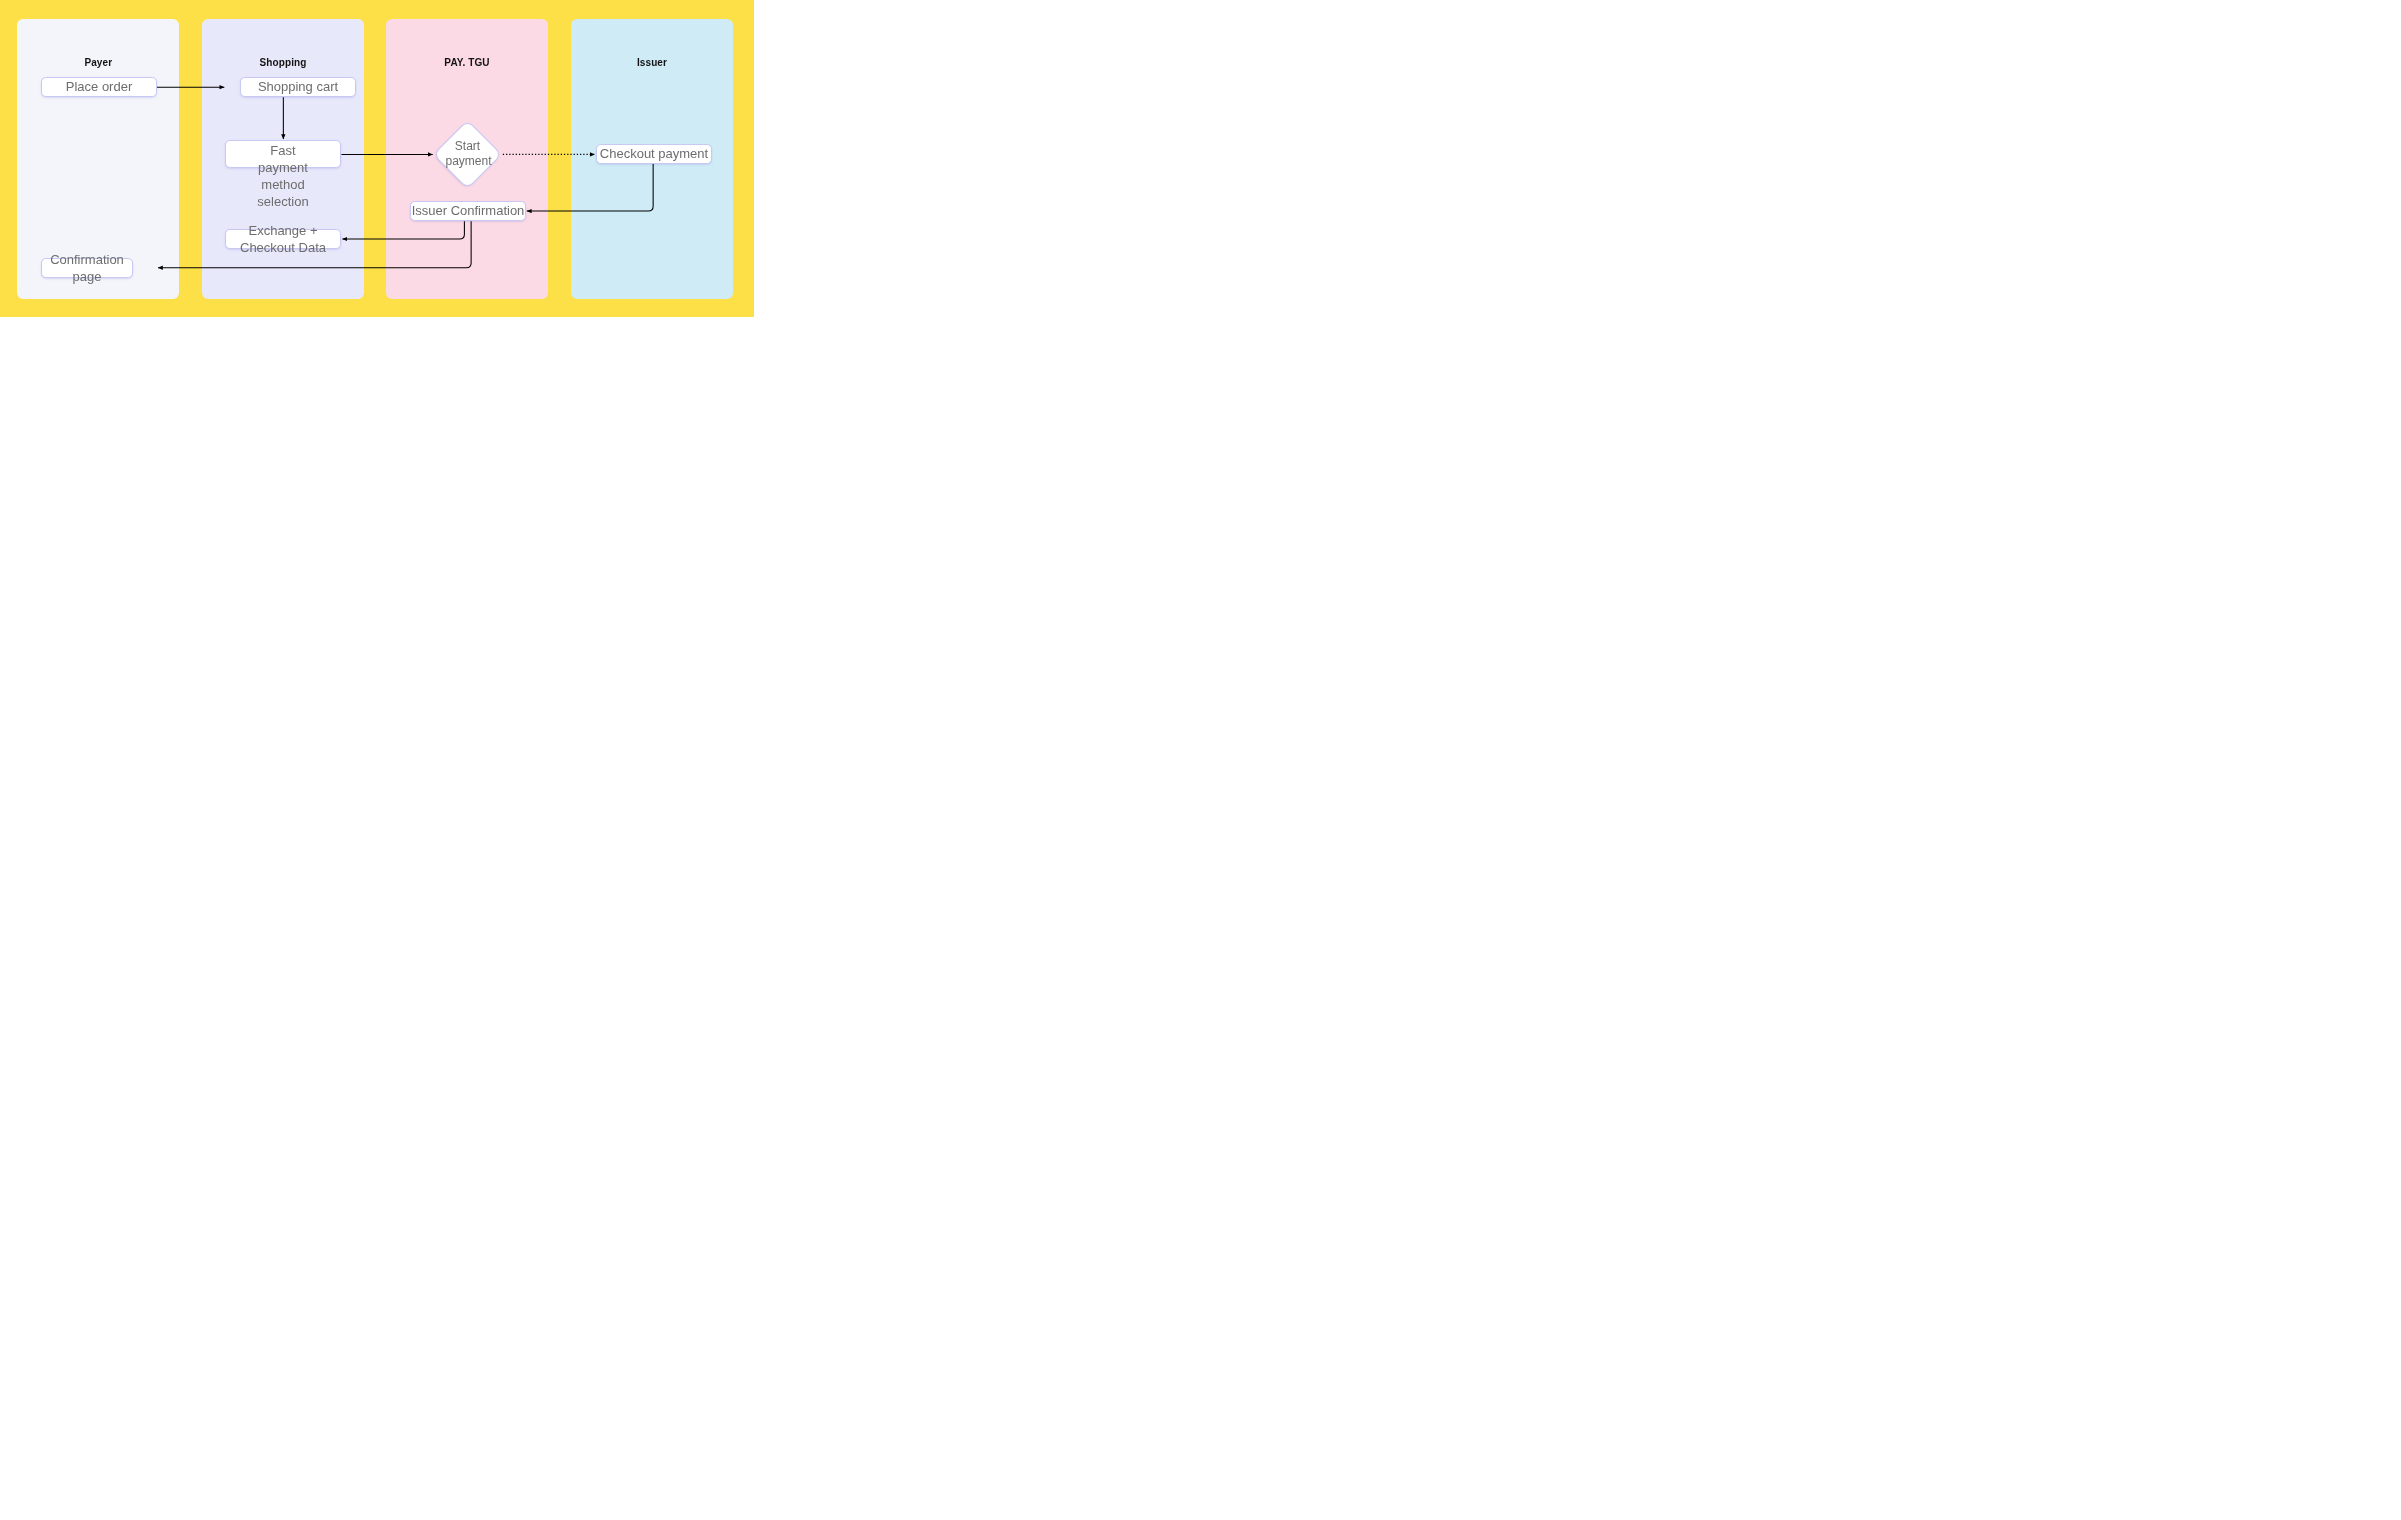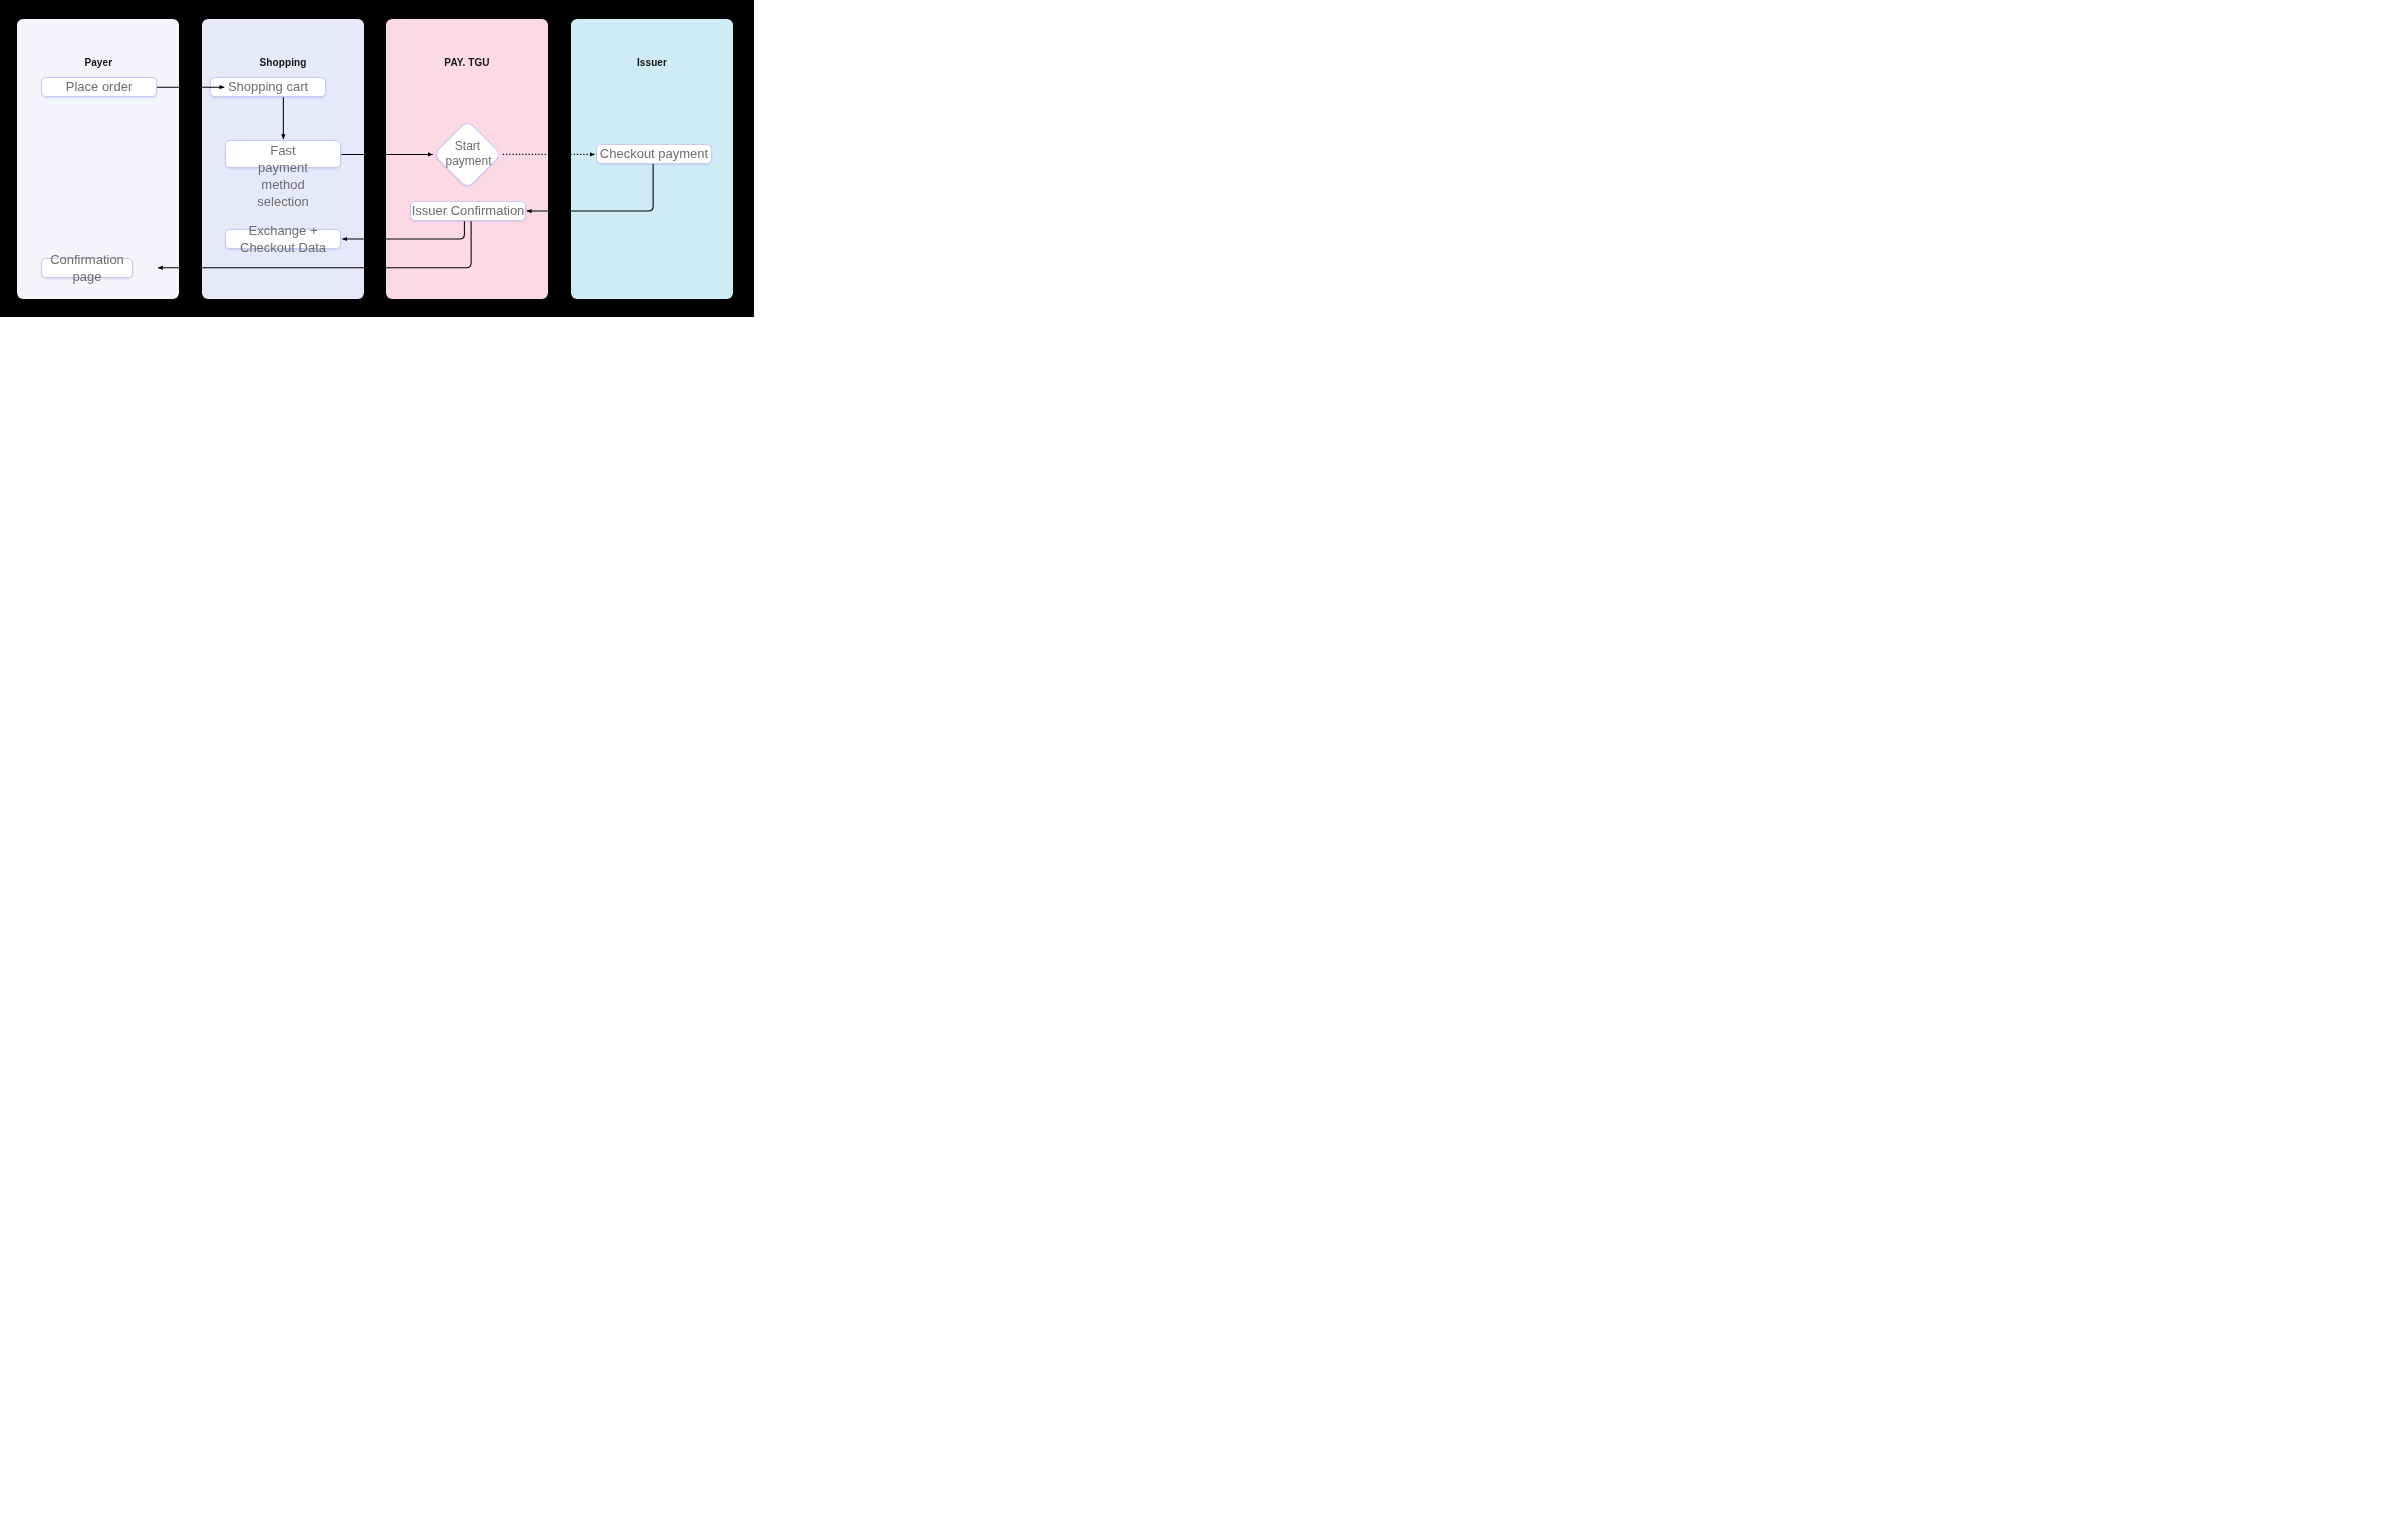--- a/index.html
+++ b/index.html
@@ -8,21 +8,21 @@
     --node-fill:#ffffff;
     --node-text:#6d6d6d;
     --header-text:#131313;
   }
   *{margin:0;padding:0;box-sizing:border-box;}
   html,body{background:#ffffff;}
   body{font-family:"Liberation Sans", sans-serif;}
   .canvas{
     position:relative;
     width:754px;height:317px;
-    background:#000000;
+    background:#fde047;
     overflow:hidden;
   }
   .lane{
     position:absolute;
     top:19px;height:280px;width:162px;
     border-radius:6.2px;
   }
   .lane-title{
     position:absolute;
     left:0;right:0;top:38px;
@@ -93,21 +93,21 @@
     <h2 class="lane-title">PAY. TGU</h2>
   </section>
   <section class="lane" style="left: 571px; background: rgb(207, 236, 246);">
     <h2 class="lane-title">Issuer</h2>
   </section>
 
   <div class="node" style="left:41px;top:77px;width:116px;height:20px;">
     <span class="lbl">Place order</span>
   </div>
 
-  <div class="node" style="left:210px;top:77px;width:116px;height:20px;">
+  <div class="node" style="left:240px;top:77px;width:116px;height:20px;">
     <span class="lbl">Shopping cart</span>
   </div>
 
   <div class="node" style="left:225px;top:140px;width:116px;height:28px;">
     <span class="lbl fast-lbl">Fast payment method selection</span>
   </div>
 
   <div class="diamond-wrap">
     <div class="diamond-shape"></div>
     <div class="diamond-label">Start payment</div>

